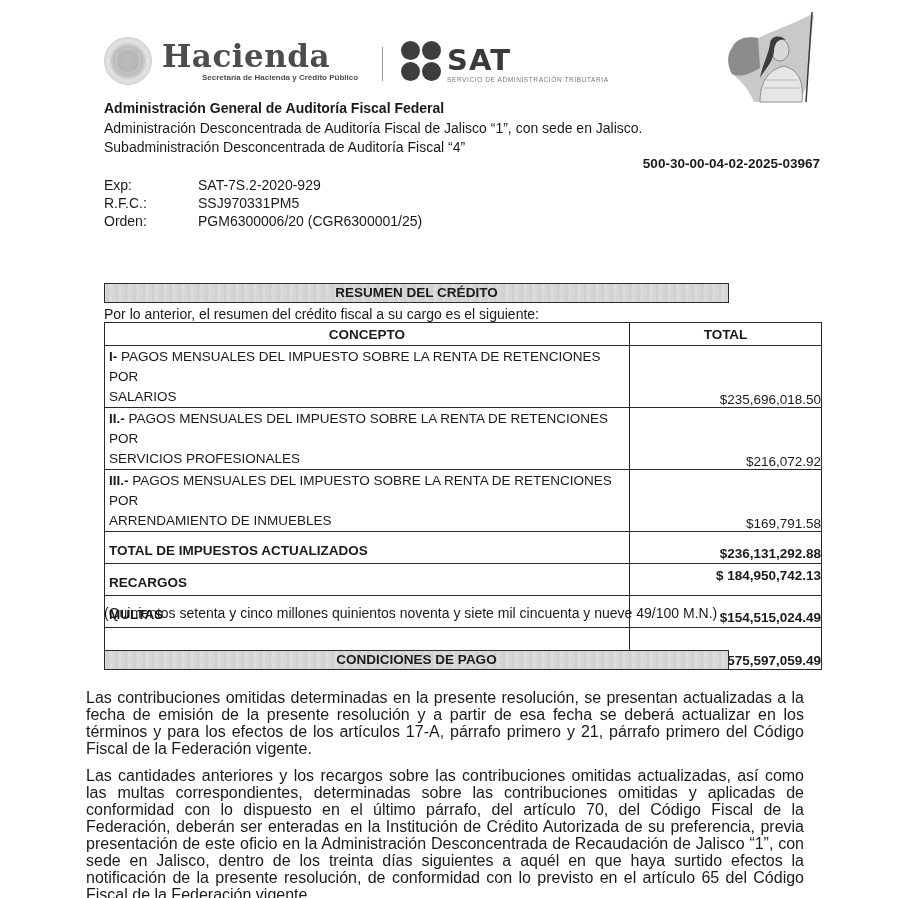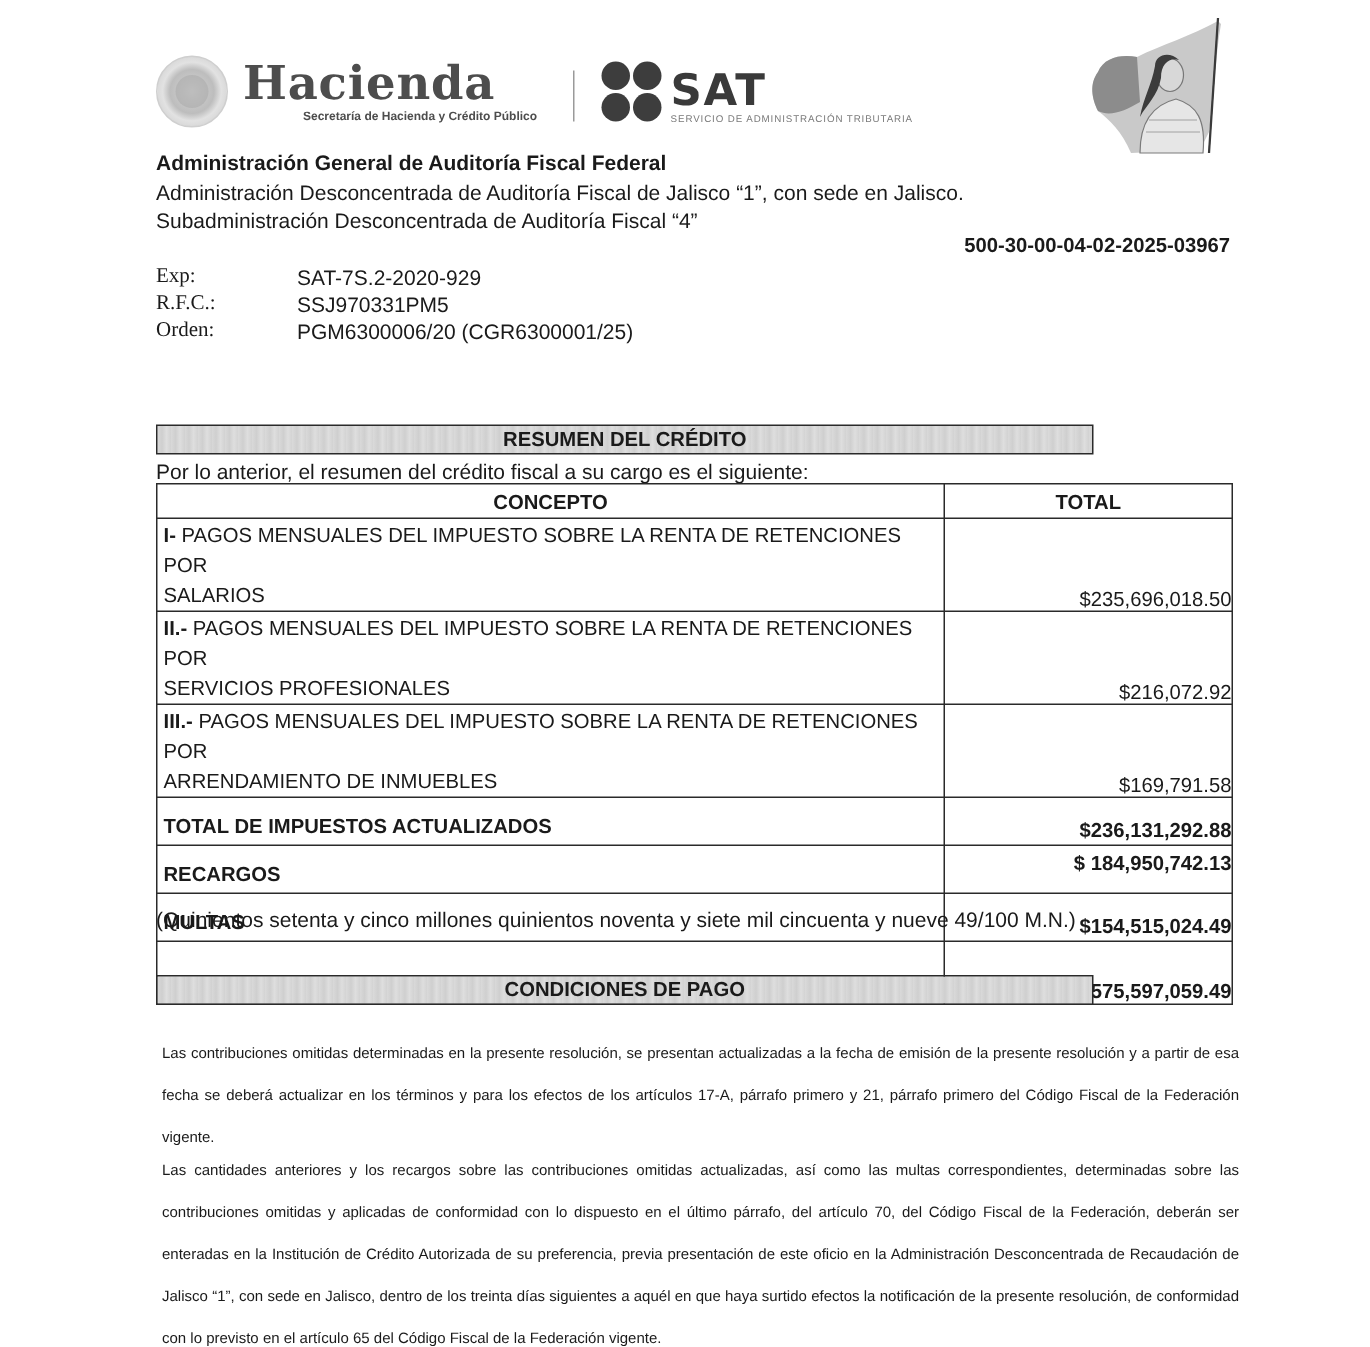--- a/index.html
+++ b/index.html
@@ -42,21 +42,21 @@
     
     .emblem { position: absolute; left: 714px; top: 8px; width: 110px; height: 96px; }
 
     
     .agency { position: absolute; left: 104px; top: 99px; font-size: 14px; line-height: 19.5px; }
     .agency .bold { font-weight: bold; }
     .folio { position: absolute; right: 93px; top: 156px; font-size: 13.5px; font-weight: bold; }
 
     .meta { position: absolute; left: 104px; top: 176px; font-size: 14px; line-height: 18px; }
     .meta-row { display: flex; }
-    .meta-label { width: 94px; font-family: Liberation Serif, serif; }
+    .meta-label { width: 94px; }
 
     
     .section-header {
       position: absolute; left: 104px; width: 625px; height: 20px;
       border: 1px solid #2a2a2a;
       background: repeating-linear-gradient(90deg, #d9d9d9 0px, #cfcfcf 3px, #dedede 6px, #d2d2d2 9px);
       text-align: center; font-weight: bold; font-size: 13.5px; line-height: 18px;
     }
     .intro-line { position: absolute; left: 104px; top: 306px; font-size: 14px; }
 
@@ -75,21 +75,21 @@
     .row-recargos td { height: 32px; font-weight: bold; }
     .row-recargos td.amount { vertical-align: top; padding-top: 4px; }
     .row-recargos td.concept { vertical-align: bottom; padding-bottom: 2px; }
     .row-multas td { height: 32px; font-weight: bold; vertical-align: bottom; padding-bottom: 2px; }
     .row-grand td { height: 42px; font-weight: bold; vertical-align: bottom; padding-bottom: 1px; }
     .credit-table td.concept.plain { vertical-align: bottom; padding-bottom: 2px; }
     .roman { font-weight: bold; }
 
     .words { position: absolute; left: 104px; top: 605px; font-size: 14px; }
 
-    .para { position: absolute; left: 108px; width: 718px; font-size: 10px; line-height: 28px; text-align: justify; }
+    .para { position: absolute; left: 86px; width: 718px; font-size: 16px; line-height: 17px; text-align: justify; }
   </style>
 </head>
 <body>
 
 <div class="page">
 
   <div class="logo-bar">
     <div class="seal"></div>
     <div class="hacienda-block">
       <span class="hacienda-word">Hacienda</span>

